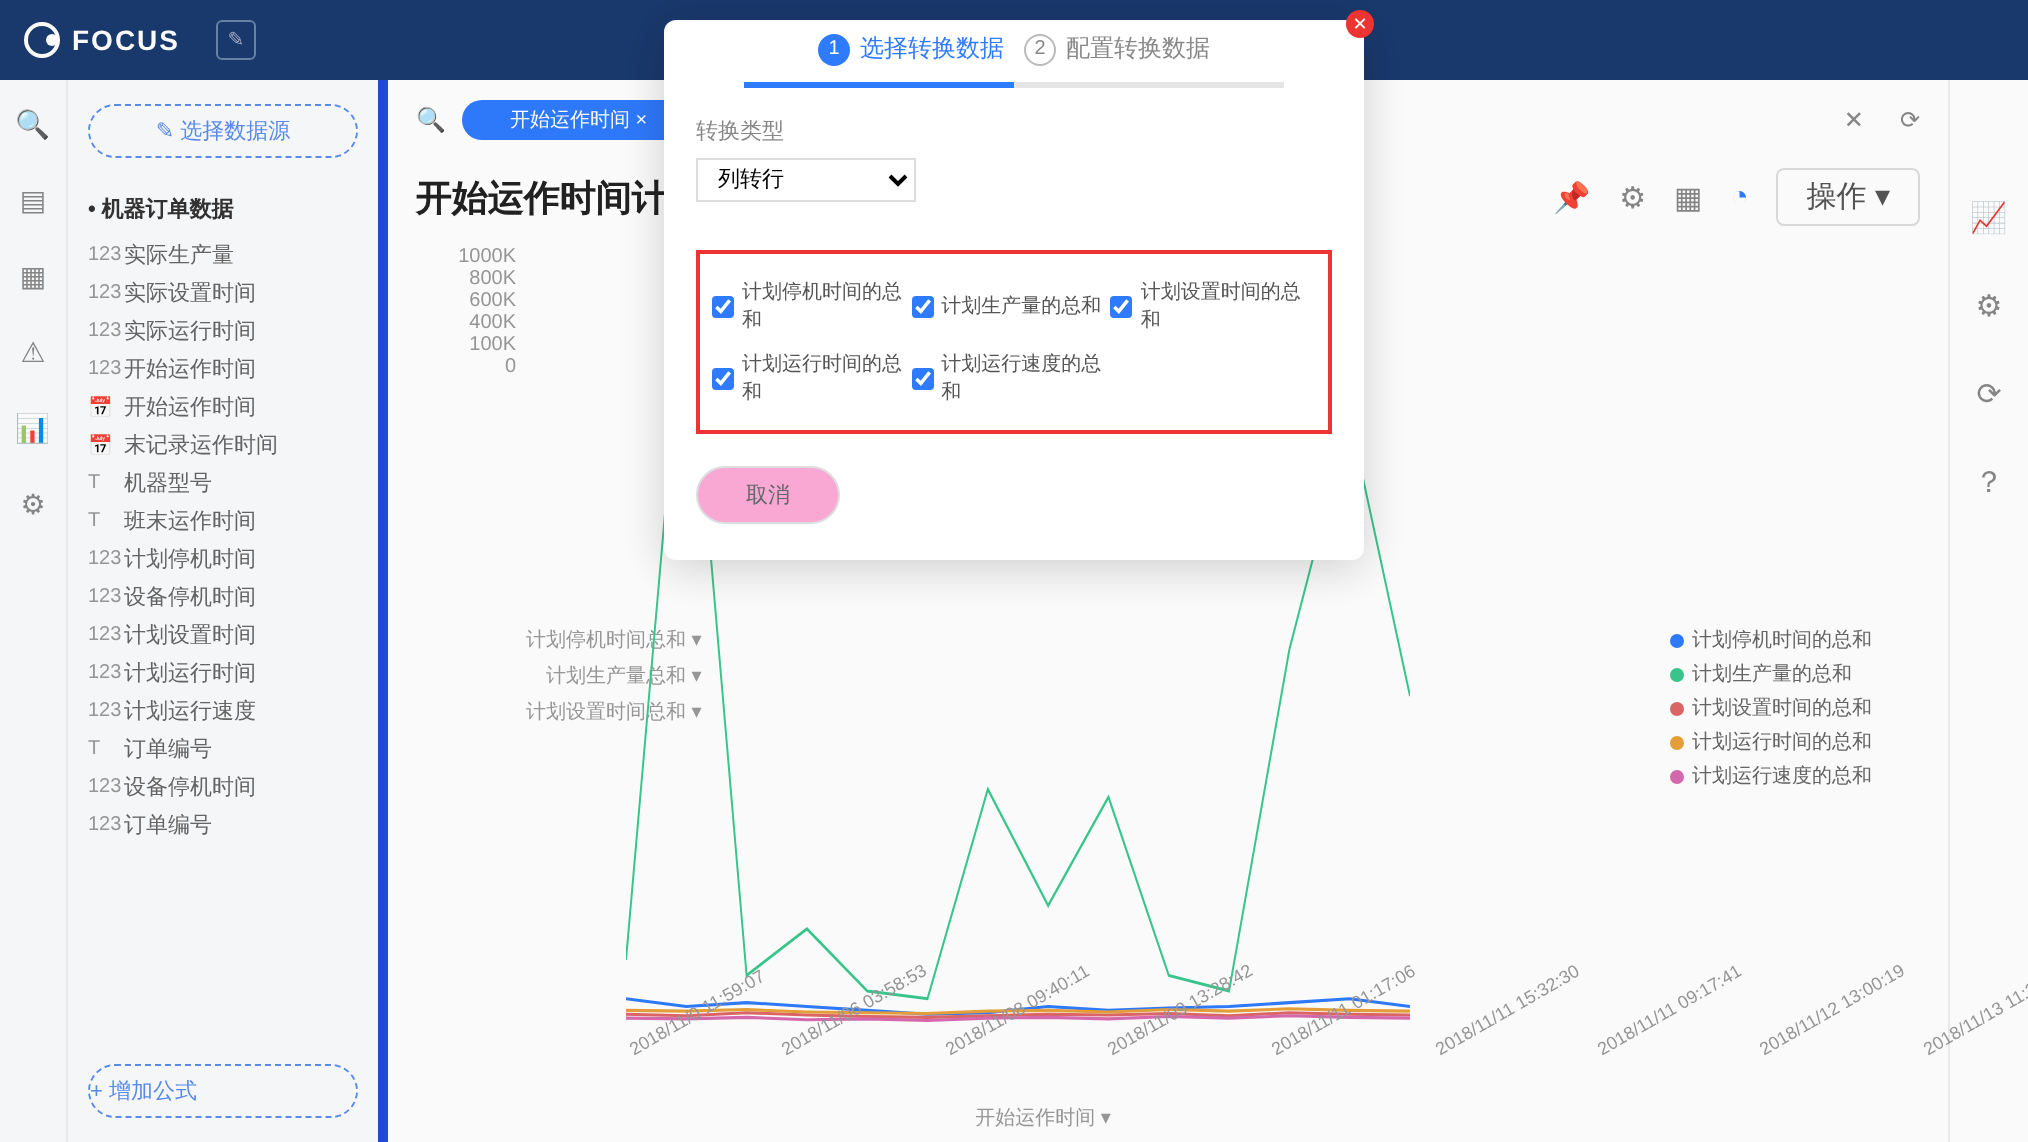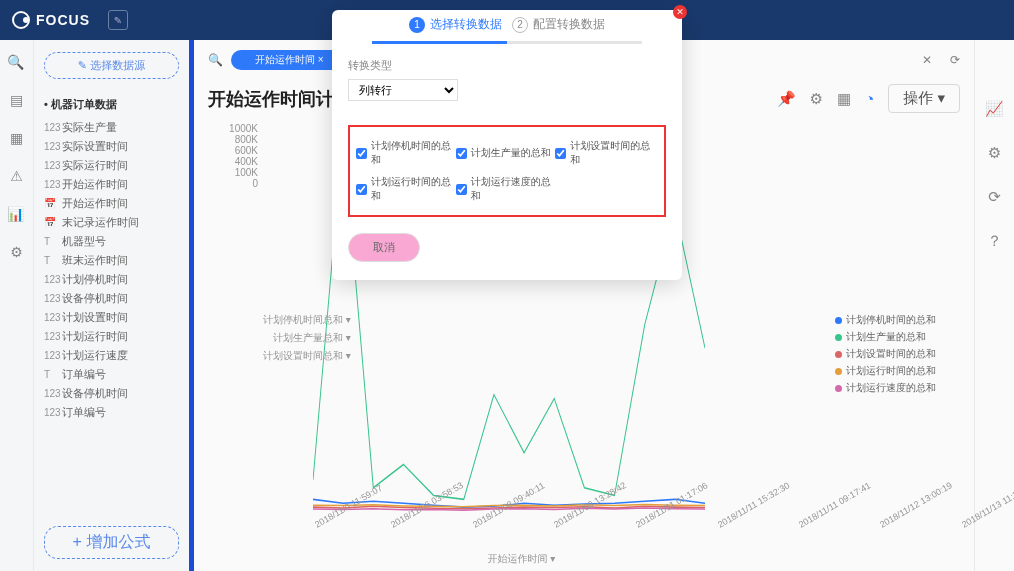--- a/index.html
+++ b/index.html
@@ -14,21 +14,21 @@
 .layout{display:flex;height:calc(100vh - 40px)}
 .leftnav{width:34px;background:#fafbfc;border-right:1px solid #eee;display:flex;flex-direction:column;align-items:center;padding-top:14px;gap:22px;color:#888}
 .leftnav span{font-size:14px;cursor:pointer}
 .sidebar{width:160px;background:#fafbfc;border-right:5px solid #1d4ed8;padding:12px 10px;display:flex;flex-direction:column}
 .select-ds{border:1px dashed #5b8def;color:#5b8def;border-radius:14px;padding:5px 0;text-align:center;font-size:11px;cursor:pointer;margin-bottom:12px}
 .search-box{color:#aaa;font-size:11px;padding:4px 2px;margin-bottom:10px}
 .ds-title{font-weight:bold;font-size:11px;margin:6px 0}
 .field-list{list-style:none}
 .field-list li{display:flex;align-items:center;gap:6px;padding:2px 0;font-size:11px;color:#666}
 .field-ico{width:12px;color:#999;font-size:10px}
-.add-formula{margin-top:auto;border:1px dashed #5b8def;color:#5b8def;border-radius:14px;padding:5px 0;text-align:center;font-size:16px;cursor:pointer}
+.add-formula{margin-top:auto;border:1px dashed #5b8def;color:#5b8def;border-radius:14px;padding:5px 0;text-align:left;font-size:11px;cursor:pointer}
 .main{flex:1;display:flex;flex-direction:column;position:relative;min-width:0}
 .chips{display:flex;align-items:center;padding:10px 14px;gap:8px}
 .chip{background:#2f7bff;color:#fff;border-radius:11px;padding:3px 24px;font-size:10px;display:flex;align-items:center;gap:4px}
 .chips .close-all{margin-left:auto;color:#888;cursor:pointer}
 .chips .refresh{color:#888;cursor:pointer;margin-left:10px}
 .title-row{display:flex;align-items:center;padding:4px 14px 10px}
 .title-row h2{font-size:18px;font-weight:600;color:#222}
 .title-right{margin-left:auto;display:flex;align-items:center;gap:14px;color:#888}
 .title-right span{cursor:pointer;font-size:15px}
 .title-right .active{color:#2f7bff}

